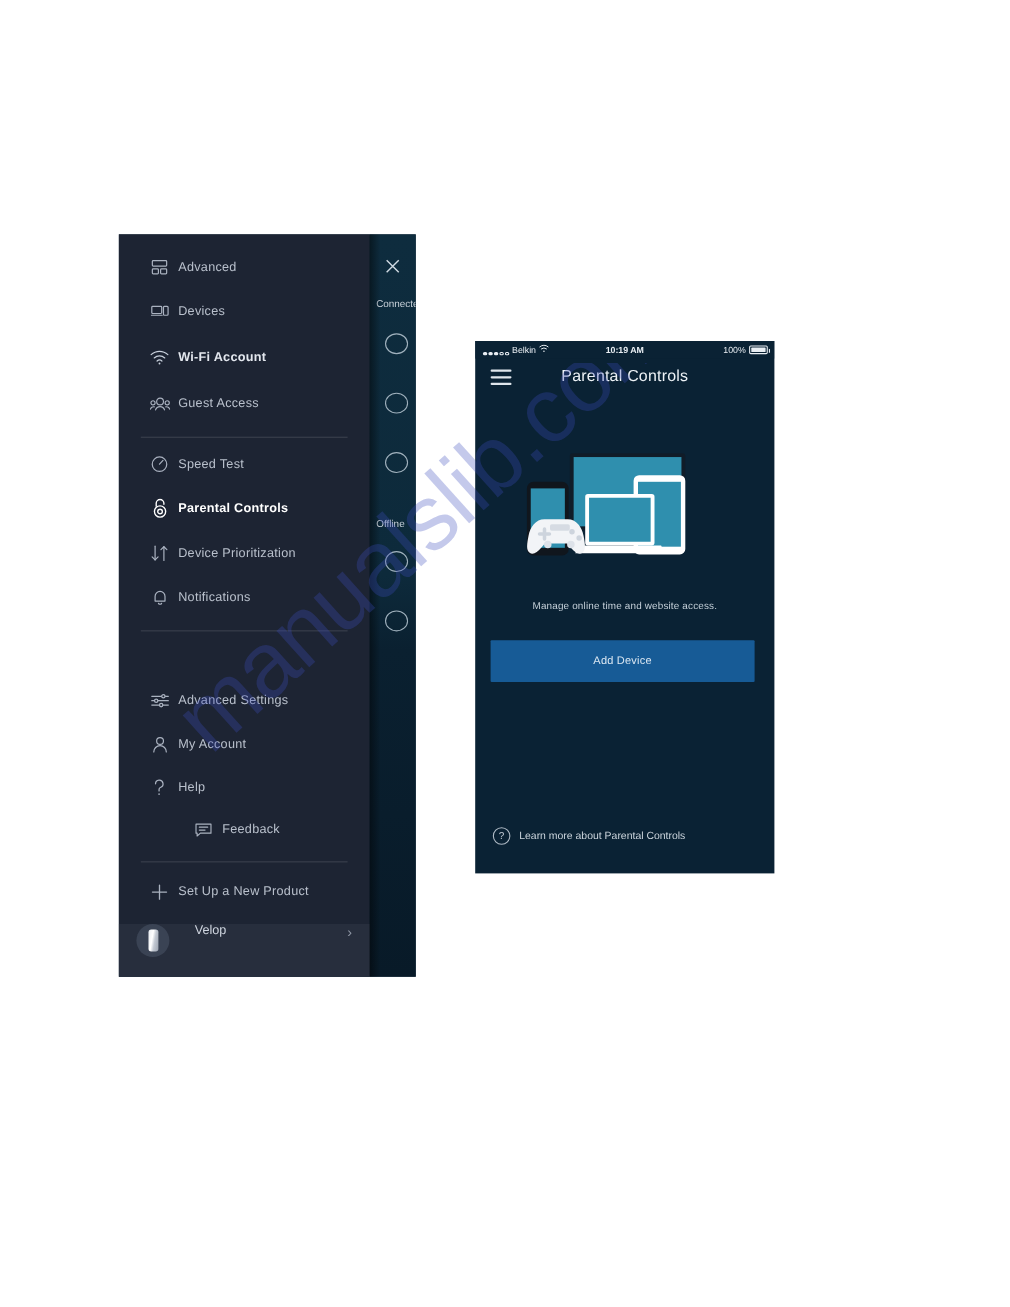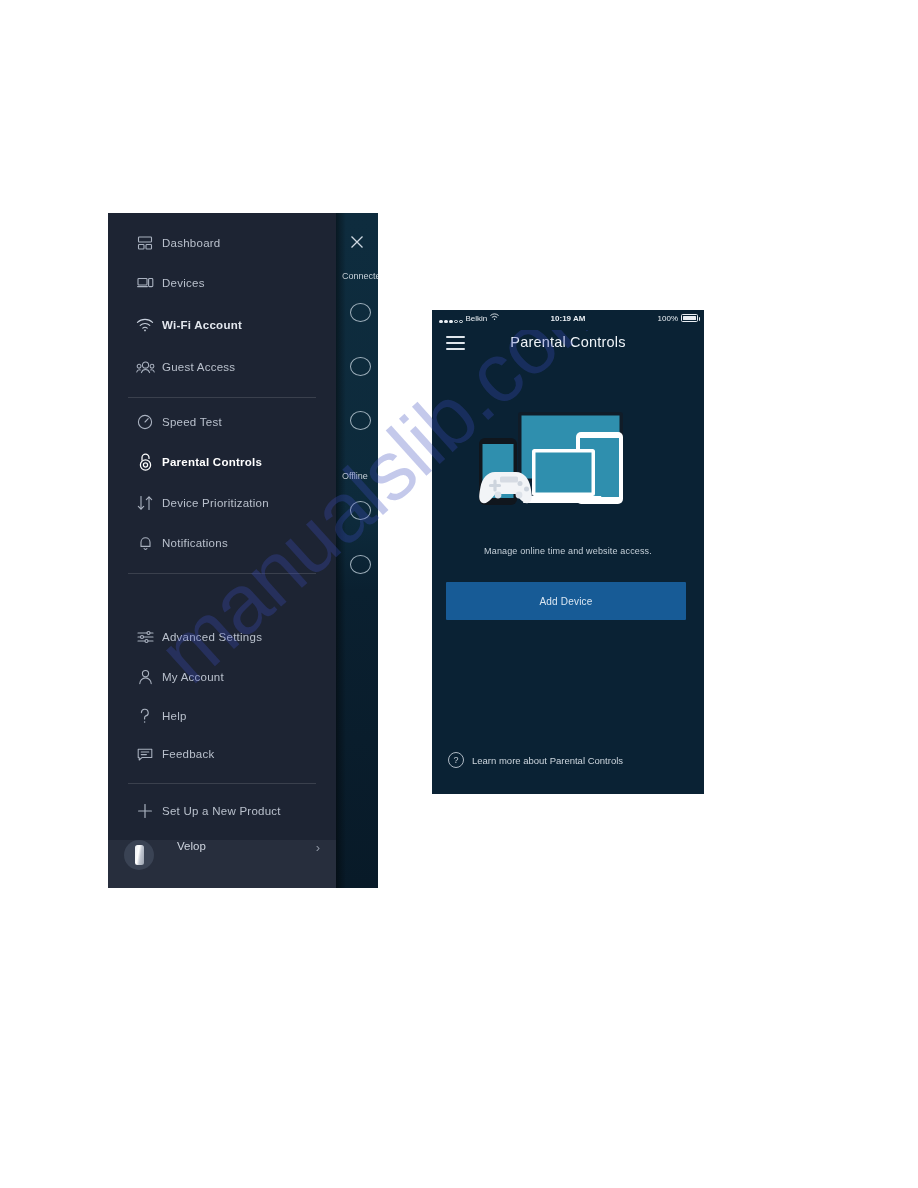--- a/index.html
+++ b/index.html
@@ -310,21 +310,21 @@
     <div class="drawer-scroll">
 
       <div class="menu-item" style="top:10px;">
         <span class="menu-icon">
           <svg width="16" height="16" viewBox="0 0 16 16" fill="none" stroke="#aab2c0" stroke-width="1.1">
             <rect x="1.5" y="2" width="13" height="5" rx="0.8"></rect>
             <rect x="1.5" y="9.5" width="5.5" height="4.5" rx="0.8"></rect>
             <rect x="9" y="9.5" width="5.5" height="4.5" rx="0.8"></rect>
           </svg>
         </span>
-        <span class="menu-label">Dashboard</span>
+        <span class="menu-label">Advanced</span>
       </div>
 
       <div class="menu-item" style="top:50px;">
         <span class="menu-icon">
           <svg width="17" height="16" viewBox="0 0 17 16" fill="none" stroke="#aab2c0" stroke-width="1.1">
             <rect x="1" y="3.5" width="9" height="6.5" rx="0.8"></rect>
             <path d="M0.6 11.6 H10.4" stroke-linecap="round"></path>
             <rect x="11.6" y="3.5" width="4.2" height="8.1" rx="0.9"></rect>
           </svg>
         </span>
@@ -432,21 +432,21 @@
       <div class="menu-item" style="top:483px;">
         <span class="menu-icon">
           <svg width="12" height="16" viewBox="0 0 12 16" fill="none" stroke="#aab2c0" stroke-width="1.15" stroke-linecap="round">
             <path d="M2.4 4.6 a3.4 3.4 0 1 1 4.4 3.3 c-0.9 0.35 -1.2 1 -1.2 1.9 V11"></path>
             <circle cx="5.6" cy="14" r="0.75" fill="#aab2c0" stroke="none"></circle>
           </svg>
         </span>
         <span class="menu-label">Help</span>
       </div>
 
-      <div class="menu-item" style="top:521px;">
+      <div class="menu-item" style="top:521px;padding-left:40px;">
         <span class="menu-icon">
           <svg width="16" height="15" viewBox="0 0 16 15" fill="none" stroke="#aab2c0" stroke-width="1.05" stroke-linecap="round" stroke-linejoin="round">
             <path d="M1.2 2.2 H14.8 V10.4 H5.2 L2.2 13 V10.4 H1.2 Z"></path>
             <path d="M4.2 5 H11.8"></path>
               <path d="M4.2 7.6 H9.4"></path>
           </svg>
         </span>
         <span class="menu-label">Feedback</span>
       </div>
 

